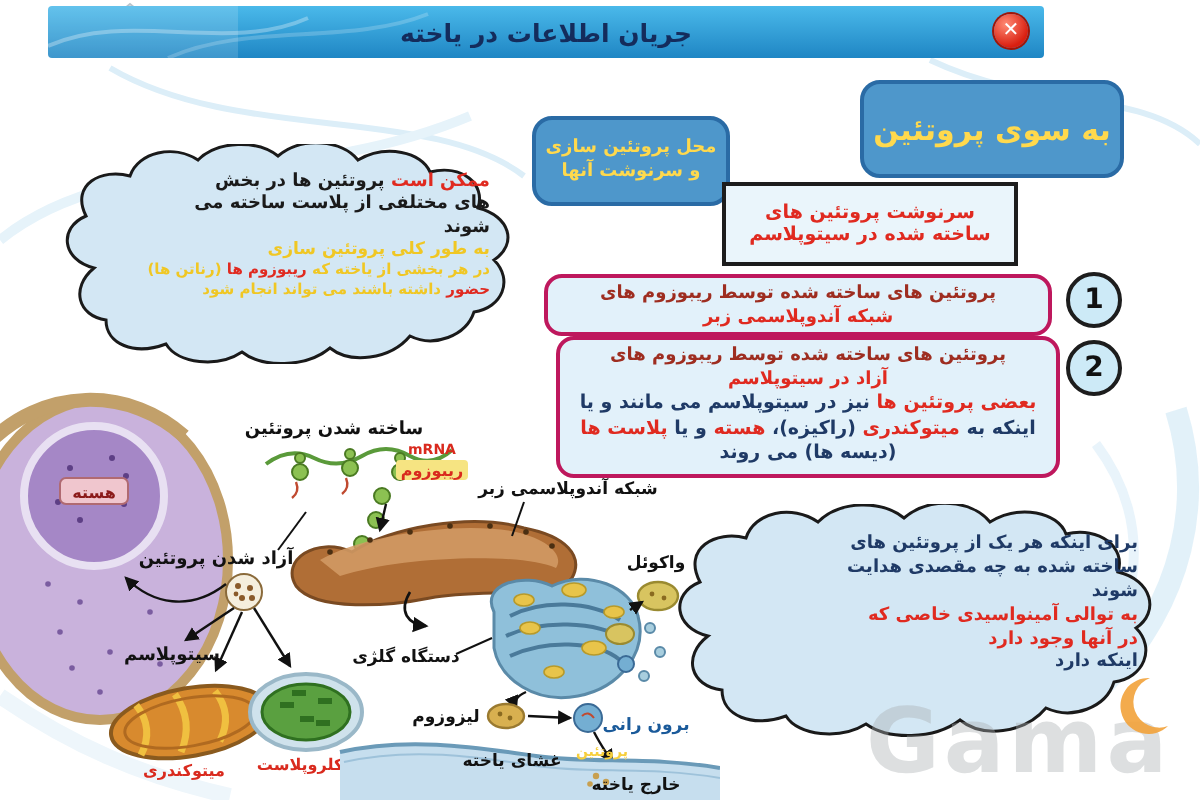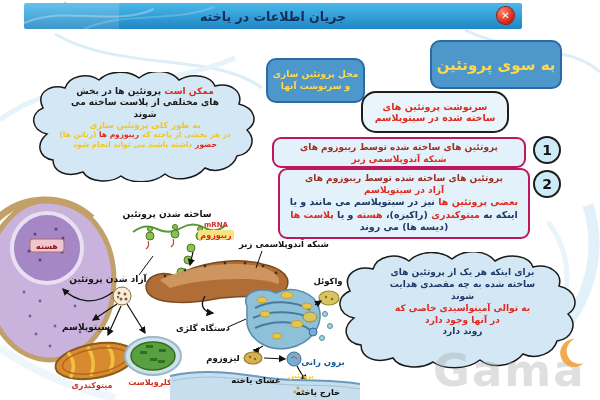--- a/index.html
+++ b/index.html
@@ -20,34 +20,34 @@
              background:radial-gradient(circle at 35% 30%,#ff8a74,#d91f10 70%);
              color:#fff;font-size:10px;font-weight:bold;display:flex;align-items:center;
              justify-content:center;cursor:pointer;box-shadow:0 0 0 1px #a01508;}
   
   .bluebox{background:#4e97cb;border:2px solid #2a6ba5;border-radius:10px;color:#ffd94d;
            font-weight:bold;direction:rtl;text-align:center;z-index:4;
            display:flex;flex-direction:column;align-items:center;justify-content:center;}
   .place{left:266px;top:42px;width:95px;height:41px;font-size:9px;line-height:1.3;margin-top:16px;}
   .toward{left:430px;top:40px;width:128px;height:45px;font-size:15px;}
   .fatebox{left:361px;top:91px;width:144px;height:38px;background:#eaf5fb;border:2px solid #1d1d1d;
-           border-radius:15px;color:#e02a20;font-size:9.5px;font-weight:bold;direction:rtl;
+           border-radius:0;color:#e02a20;font-size:9.5px;font-weight:bold;direction:rtl;
            text-align:center;display:flex;flex-direction:column;justify-content:center;z-index:4;}
   
   .numbox{background:#e2f1fa;border:2px solid #be185d;border-radius:9px;direction:rtl;
           text-align:center;font-weight:bold;z-index:3;}
   .nb1{left:272px;top:137px;width:254px;height:31px;font-size:9px;line-height:1.35;padding-top:2px;box-sizing:border-box;}
   .nb2{left:278px;top:168px;width:252px;height:71px;font-size:9px;line-height:1.3;padding:3px 6px;box-sizing:border-box;}
   .dark-red{color:#9e2d20}.bright-red{color:#e02a20}.navy{color:#1f3a66}
   .numcircle{width:28px;height:28px;border-radius:50%;background:#cdeaf7;border:2px solid #1d1d1d;
              display:flex;align-items:center;justify-content:center;font-size:14px;font-weight:bold;
              color:#111;z-index:5;box-sizing:border-box;}
   .c1{left:533px;top:136px}.c2{left:533px;top:170px}
   
-  .cloud{z-index:3;direction:rtl;text-align:center;}
+  .cloud{z-index:3;direction:rtl;}
   .cloud .txt{position:absolute;left:0;top:0;width:100%;box-sizing:border-box;}
   .cl{left:25px;top:72px;width:240px;height:110px;}
   .cl .txt{padding:14px 20px 0;font-size:9px;font-weight:bold;color:#1a1a1a;line-height:1.25;}
   .cl .small{font-size:7.5px;}
   .cr{left:330px;top:252px;width:265px;height:118px;}
   .cr .txt{padding:15px 26px 0;font-size:9px;font-weight:bold;color:#1f3a66;line-height:1.32;}
   .yellow-t{color:#f0c724}.red-t{color:#e02a20}
   
   .watermark{left:425px;top:336px;width:175px;height:62px;z-index:5;pointer-events:none;}
   .wm-text{position:absolute;left:8px;top:8px;font-size:45px;font-weight:bold;letter-spacing:2px;
@@ -314,21 +314,21 @@
   <div class="abs cloud cr">
     <svg class="abs" style="left:0;top:0" width="265" height="118" viewBox="0 0 265 118">
       <path d="M24,66 C7,62 5,45 20,39 C11,22 28,13 43,17 C47,4 66,0 79,9 C90,-2 111,-2 122,7 C135,-4 156,-2 165,9 C180,0 199,4 203,15 C220,11 233,22 229,34 C246,38 250,54 238,62 C248,72 242,87 227,89 C223,102 206,108 193,102 C182,115 161,117 150,108 C137,118 114,118 103,110 C90,118 69,116 63,106 C46,112 31,106 31,93 C15,91 11,76 24,66 Z" fill="#d3e7f4" stroke="#1a1a1a" stroke-width="1.5"></path>
     </svg>
     <div class="txt">
       <div>برای اینکه هر یک از پروتئین های</div>
       <div>ساخته شده به چه مقصدی هدایت</div>
       <div>شوند</div>
       <div class="red-t">به توالی آمینواسیدی خاصی که</div>
       <div class="red-t">در آنها وجود دارد</div>
-      <div>روند دارد</div>
+      <div>اینکه دارد</div>
     </div>
   </div>
 
   <div class="abs watermark">
     <div class="wm-text">Gama</div>
     <svg class="abs" style="left:128px;top:0" width="34" height="34" viewBox="0 0 34 34">
       <path d="M22,3 a14,14 0 1 0 9,24 a11,11 0 1 1 -9,-24 z" fill="#f2a23a" opacity="0.9"></path>
     </svg>
   </div>
 

